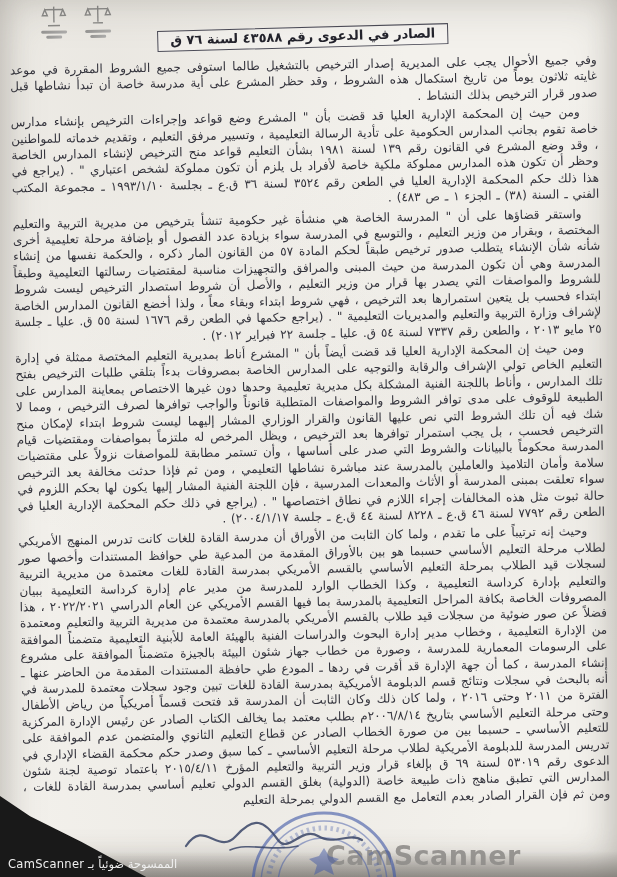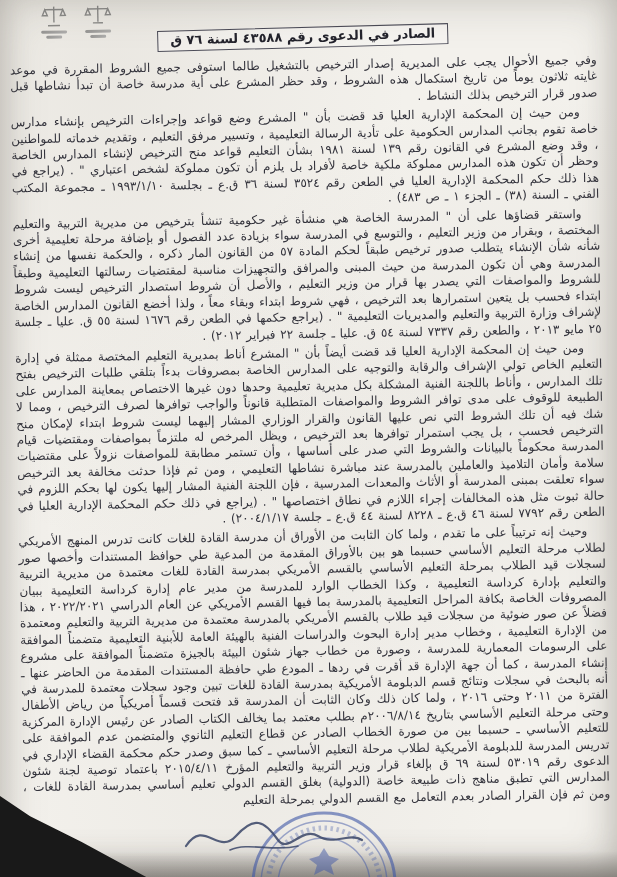--- a/index.html
+++ b/index.html
@@ -113,29 +113,31 @@
       <p class="first">وفي جميع الأحوال يجب على المديرية إصدار الترخيص بالتشغيل طالما استوفى جميع الشروط المقررة في موعد غايته ثلاثون يوماً من تاريخ استكمال هذه الشروط ، وقد حظر المشرع على أية مدرسة خاصة أن تبدأ نشاطها قبل صدور قرار الترخيص بذلك النشاط .</p>
       <p>ومن حيث إن المحكمة الإدارية العليا قد قضت بأن " المشرع وضع قواعد وإجراءات الترخيص بإنشاء مدارس خاصة تقوم بجانب المدارس الحكومية على تأدية الرسالة التعليمية ، وتسيير مرفق التعليم ، وتقديم خدماته للمواطنين ، وقد وضع المشرع في القانون رقم ١٣٩ لسنة ١٩٨١ بشأن التعليم قواعد منح الترخيص لإنشاء المدارس الخاصة وحظر أن تكون هذه المدارس مملوكة ملكية خاصة لأفراد بل يلزم أن تكون مملوكة لشخص اعتباري " . (يراجع في هذا ذلك حكم المحكمة الإدارية العليا في الطعن رقم ٣٥٢٤ لسنة ٣٦ ق.ع ـ بجلسة ١٩٩٣/١/١٠ ـ مجموعة المكتب الفني ـ السنة (٣٨) ـ الجزء ١ ـ ص ٤٨٣) .</p>
       <p>واستقر قضاؤها على أن " المدرسة الخاصة هي منشأة غير حكومية تنشأ بترخيص من مديرية التربية والتعليم المختصة ، وبقرار من وزير التعليم ، والتوسع في المدرسة سواء بزيادة عدد الفصول أو بإضافة مرحلة تعليمية أخرى شأنه شأن الإنشاء يتطلب صدور ترخيص طبقاً لحكم المادة ٥٧ من القانون المار ذكره ، والحكمة نفسها من إنشاء المدرسة وهي أن تكون المدرسة من حيث المبنى والمرافق والتجهيزات مناسبة لمقتضيات رسالتها التعليمية وطبقاً للشروط والمواصفات التي يصدر بها قرار من وزير التعليم ، والأصل أن شروط استصدار الترخيص ليست شروط ابتداء فحسب بل يتعين استمرارها بعد الترخيص ، فهي شروط ابتداء وبقاء معاً ، ولذا أخضع القانون المدارس الخاصة لإشراف وزارة التربية والتعليم والمديريات التعليمية " . (يراجع حكمها في الطعن رقم ١٦٧٦ لسنة ٥٥ ق. عليا ـ جلسة ٢٥ مايو ٢٠١٣ ، والطعن رقم ٧٣٣٧ لسنة ٥٤ ق. عليا ـ جلسة ٢٢ فبراير ٢٠١٢) .</p>
       <p>ومن حيث إن المحكمة الإدارية العليا قد قضت أيضاً بأن " المشرع أناط بمديرية التعليم المختصة ممثلة في إدارة التعليم الخاص تولي الإشراف والرقابة والتوجيه على المدارس الخاصة بمصروفات بدءاً بتلقي طلبات الترخيص بفتح تلك المدارس ، وأناط باللجنة الفنية المشكلة بكل مديرية تعليمية وحدها دون غيرها الاختصاص بمعاينة المدارس على الطبيعة للوقوف على مدى توافر الشروط والمواصفات المتطلبة قانوناً والواجب توافرها لصرف الترخيص ، ومما لا شك فيه أن تلك الشروط التي نص عليها القانون والقرار الوزاري المشار إليهما ليست شروط ابتداء لإمكان منح الترخيص فحسب ، بل يجب استمرار توافرها بعد الترخيص ، ويظل المرخص له ملتزماً بمواصفات ومقتضيات قيام المدرسة محكوماً بالبيانات والشروط التي صدر على أساسها ، وأن تستمر مطابقة للمواصفات نزولاً على مقتضيات سلامة وأمان التلاميذ والعاملين بالمدرسة عند مباشرة نشاطها التعليمي ، ومن ثم فإذا حدثت مخالفة بعد الترخيص سواء تعلقت بمبنى المدرسة أو الأثاث والمعدات المدرسية ، فإن اللجنة الفنية المشار إليها يكون لها بحكم اللزوم في حالة ثبوت مثل هذه المخالفات إجراء اللازم في نطاق اختصاصها " . (يراجع في ذلك حكم المحكمة الإدارية العليا في الطعن رقم ٧٧٩٢ لسنة ٤٦ ق.ع ـ ٨٢٢٨ لسنة ٤٤ ق.ع ـ جلسة ٢٠٠٤/١/١٧) .</p>
       <p>وحيث إنه ترتيباً على ما تقدم ، ولما كان الثابت من الأوراق أن مدرسة القادة للغات كانت تدرس المنهج الأمريكي لطلاب مرحلة التعليم الأساسي حسبما هو بين بالأوراق المقدمة من المدعية طي حوافظ المستندات وأخصها صور لسجلات قيد الطلاب بمرحلة التعليم الأساسي بالقسم الأمريكي بمدرسة القادة للغات معتمدة من مديرية التربية والتعليم بإدارة كرداسة التعليمية ، وكذا الخطاب الوارد للمدرسة من مدير عام إدارة كرداسة التعليمية ببيان المصروفات الخاصة بكافة المراحل التعليمية بالمدرسة بما فيها القسم الأمريكي عن العام الدراسي ٢٠٢٢/٢٠٢١ ، هذا فضلاً عن صور ضوئية من سجلات قيد طلاب بالقسم الأمريكي بالمدرسة معتمدة من مديرية التربية والتعليم ومعتمدة من الإدارة التعليمية ، وخطاب مدير إدارة البحوث والدراسات الفنية بالهيئة العامة للأبنية التعليمية متضمناً الموافقة على الرسومات المعمارية للمدرسة ، وصورة من خطاب جهاز شئون البيئة بالجيزة متضمناً الموافقة على مشروع إنشاء المدرسة ، كما أن جهة الإدارة قد أقرت في ردها ـ المودع طي حافظة المستندات المقدمة من الحاضر عنها ـ أنه بالبحث في سجلات ونتائج قسم الدبلومة الأمريكية بمدرسة القادة للغات تبين وجود سجلات معتمدة للمدرسة في الفترة من ٢٠١١ وحتى ٢٠١٦ ، ولما كان ذلك وكان الثابت أن المدرسة قد فتحت قسماً أمريكياً من رياض الأطفال وحتى مرحلة التعليم الأساسي بتاريخ ٢٠٠٦/٨/١٤م بطلب معتمد بما يخالف الكتاب الصادر عن رئيس الإدارة المركزية للتعليم الأساسي ـ حسبما بين من صورة الخطاب الصادر عن قطاع التعليم الثانوي والمتضمن عدم الموافقة على تدريس المدرسة للدبلومة الأمريكية لطلاب مرحلة التعليم الأساسي ـ كما سبق وصدر حكم محكمة القضاء الإداري في الدعوى رقم ٥٣٠١٩ لسنة ٦٩ ق بإلغاء قرار وزير التربية والتعليم المؤرخ ٢٠١٥/٤/١١ باعتماد توصية لجنة شئون المدارس التي تطبق مناهج ذات طبيعة خاصة (الدولية) بغلق القسم الدولي تعليم أساسي بمدرسة القادة للغات ، ومن ثم فإن القرار الصادر بعدم التعامل مع القسم الدولي بمرحلة التعليم</p>
     </div>
   </div>
 
   <div class="bottom-shade"></div>
 
+  <div class="watermark">CamScanner</div>
 
   <svg class="signature" width="190" height="58" viewBox="0 0 190 58" fill="none">
     <path d="M8 40 C 26 12, 40 50, 58 30 S 86 14, 100 34 C 110 48, 124 20, 140 30 S 172 26, 184 34" stroke="#3a4668" stroke-width="2.2" stroke-linecap="round"></path>
     <path d="M52 44 C 70 36, 96 46, 120 40" stroke="#3a4668" stroke-width="1.6" stroke-linecap="round"></path>
   </svg>
 
   <svg class="stamp" width="152" height="152" viewBox="0 0 152 152" fill="none">
     <circle cx="76" cy="76" r="71" stroke="#3d55a5" stroke-width="3" opacity=".75"></circle>
     <circle cx="76" cy="76" r="63" stroke="#3d55a5" stroke-width="1.4" opacity=".6"></circle>
     <circle cx="76" cy="76" r="56" stroke="#3d55a5" stroke-width="5" opacity=".4" stroke-dasharray="2.5 3.5"></circle>
     <circle cx="76" cy="76" r="46" stroke="#3d55a5" stroke-width="1.4" opacity=".6"></circle>
     <path d="M76 40 l-5 8 -10 3 8 6 -3 10 10 -5 10 5 -3 -10 8 -6 -10 -3 z M66 70 h20 v14 h-20 z M70 86 h12 l-6 8 z" fill="#3d55a5" opacity=".6"></path>
   </svg>
 
   <div class="corner"></div>
+  <div class="scan-note">الممسوحة ضوئياً بـ CamScanner</div>
 
 </div>
 
 </body></html>

